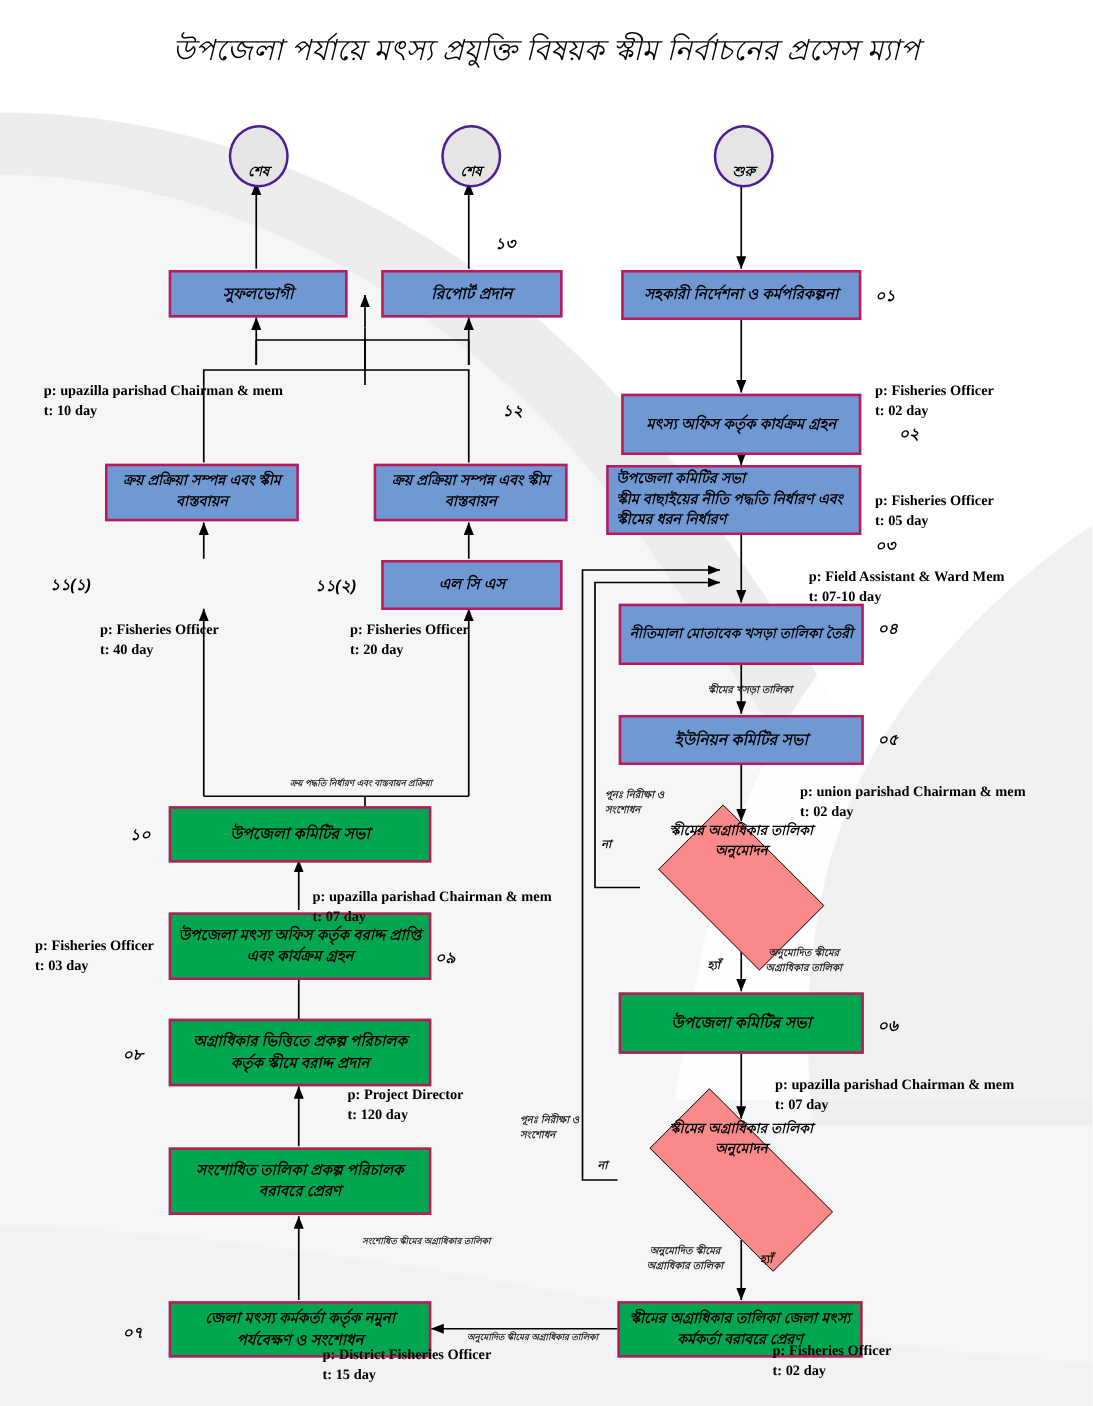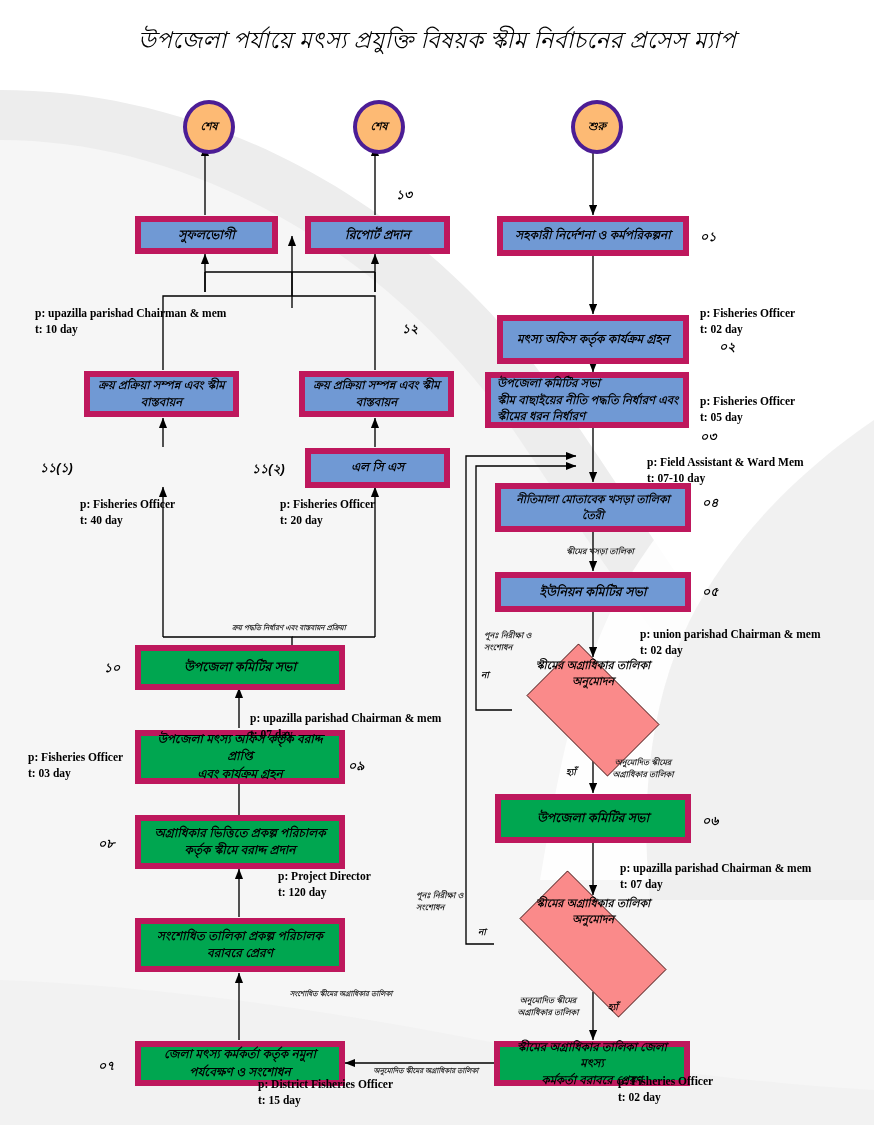--- a/index.html
+++ b/index.html
@@ -14,38 +14,38 @@
 
   
   #bg{position:absolute;left:0;top:0;width:874px;height:1125px;z-index:0;}
 
   
   .node{
     position:absolute;z-index:5;
     box-sizing:border-box;
     display:flex;align-items:center;justify-content:center;
     text-align:center;
-    border:6px solid #be185d;
+    border:2px solid #be185d;
     font-weight:bold;
     font-style:italic;
     color:#000;
     line-height:1.45;
     padding:2px 4px;
   }
   .blue{background:#7099D4;}
   .green{background:#00A650;}
   .node span{display:block;width:100%;}
 
   
   .term{
     position:absolute;z-index:6;
-    background:#fdba74;
-    border:4px solid #4c1d95;
+    background:#e5e5e5;
+    border:2px solid #4c1d95;
     border-radius:50%;
-    display:flex;align-items:center;justify-content:center;
+    display:flex;align-items:flex-end;justify-content:center;
     color:#000;font-weight:bold;font-style:italic;font-size:11px;
   }
 
   
   .diamond{
     position:absolute;z-index:5;
     display:flex;align-items:flex-start;justify-content:center;
   }
   .diamond .dshape{
     position:absolute;left:0;top:0;width:100%;height:100%;

